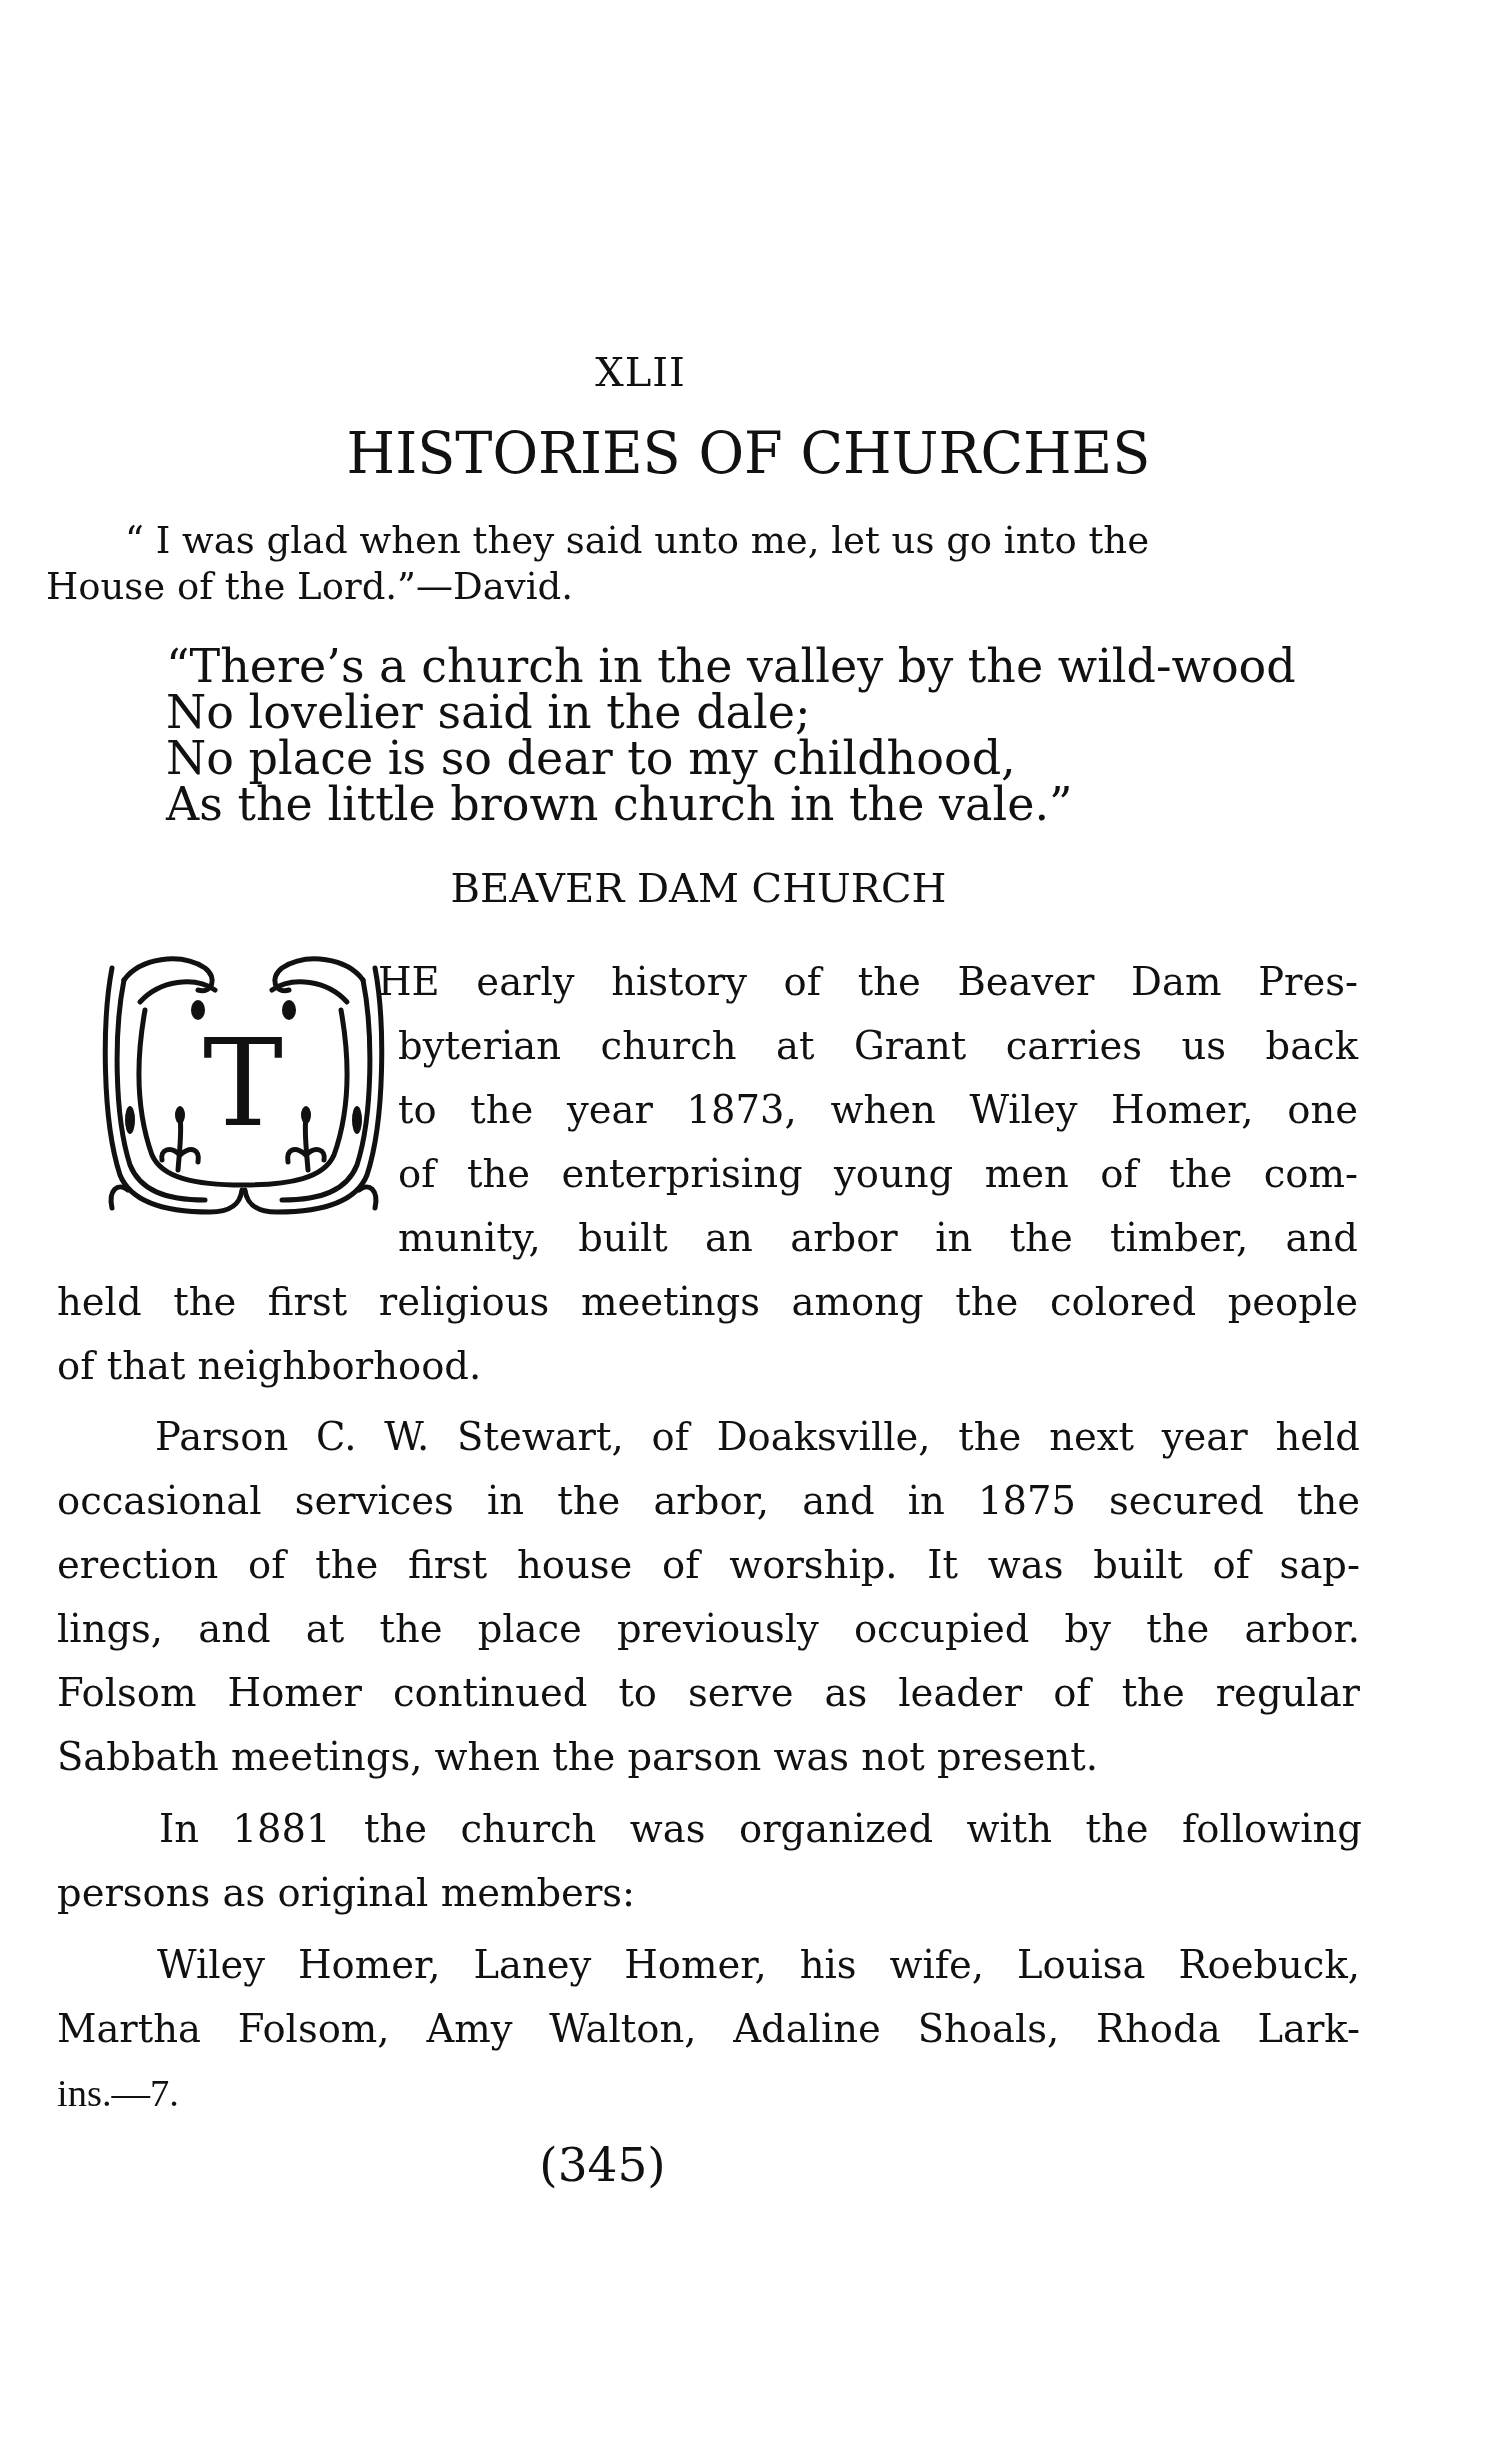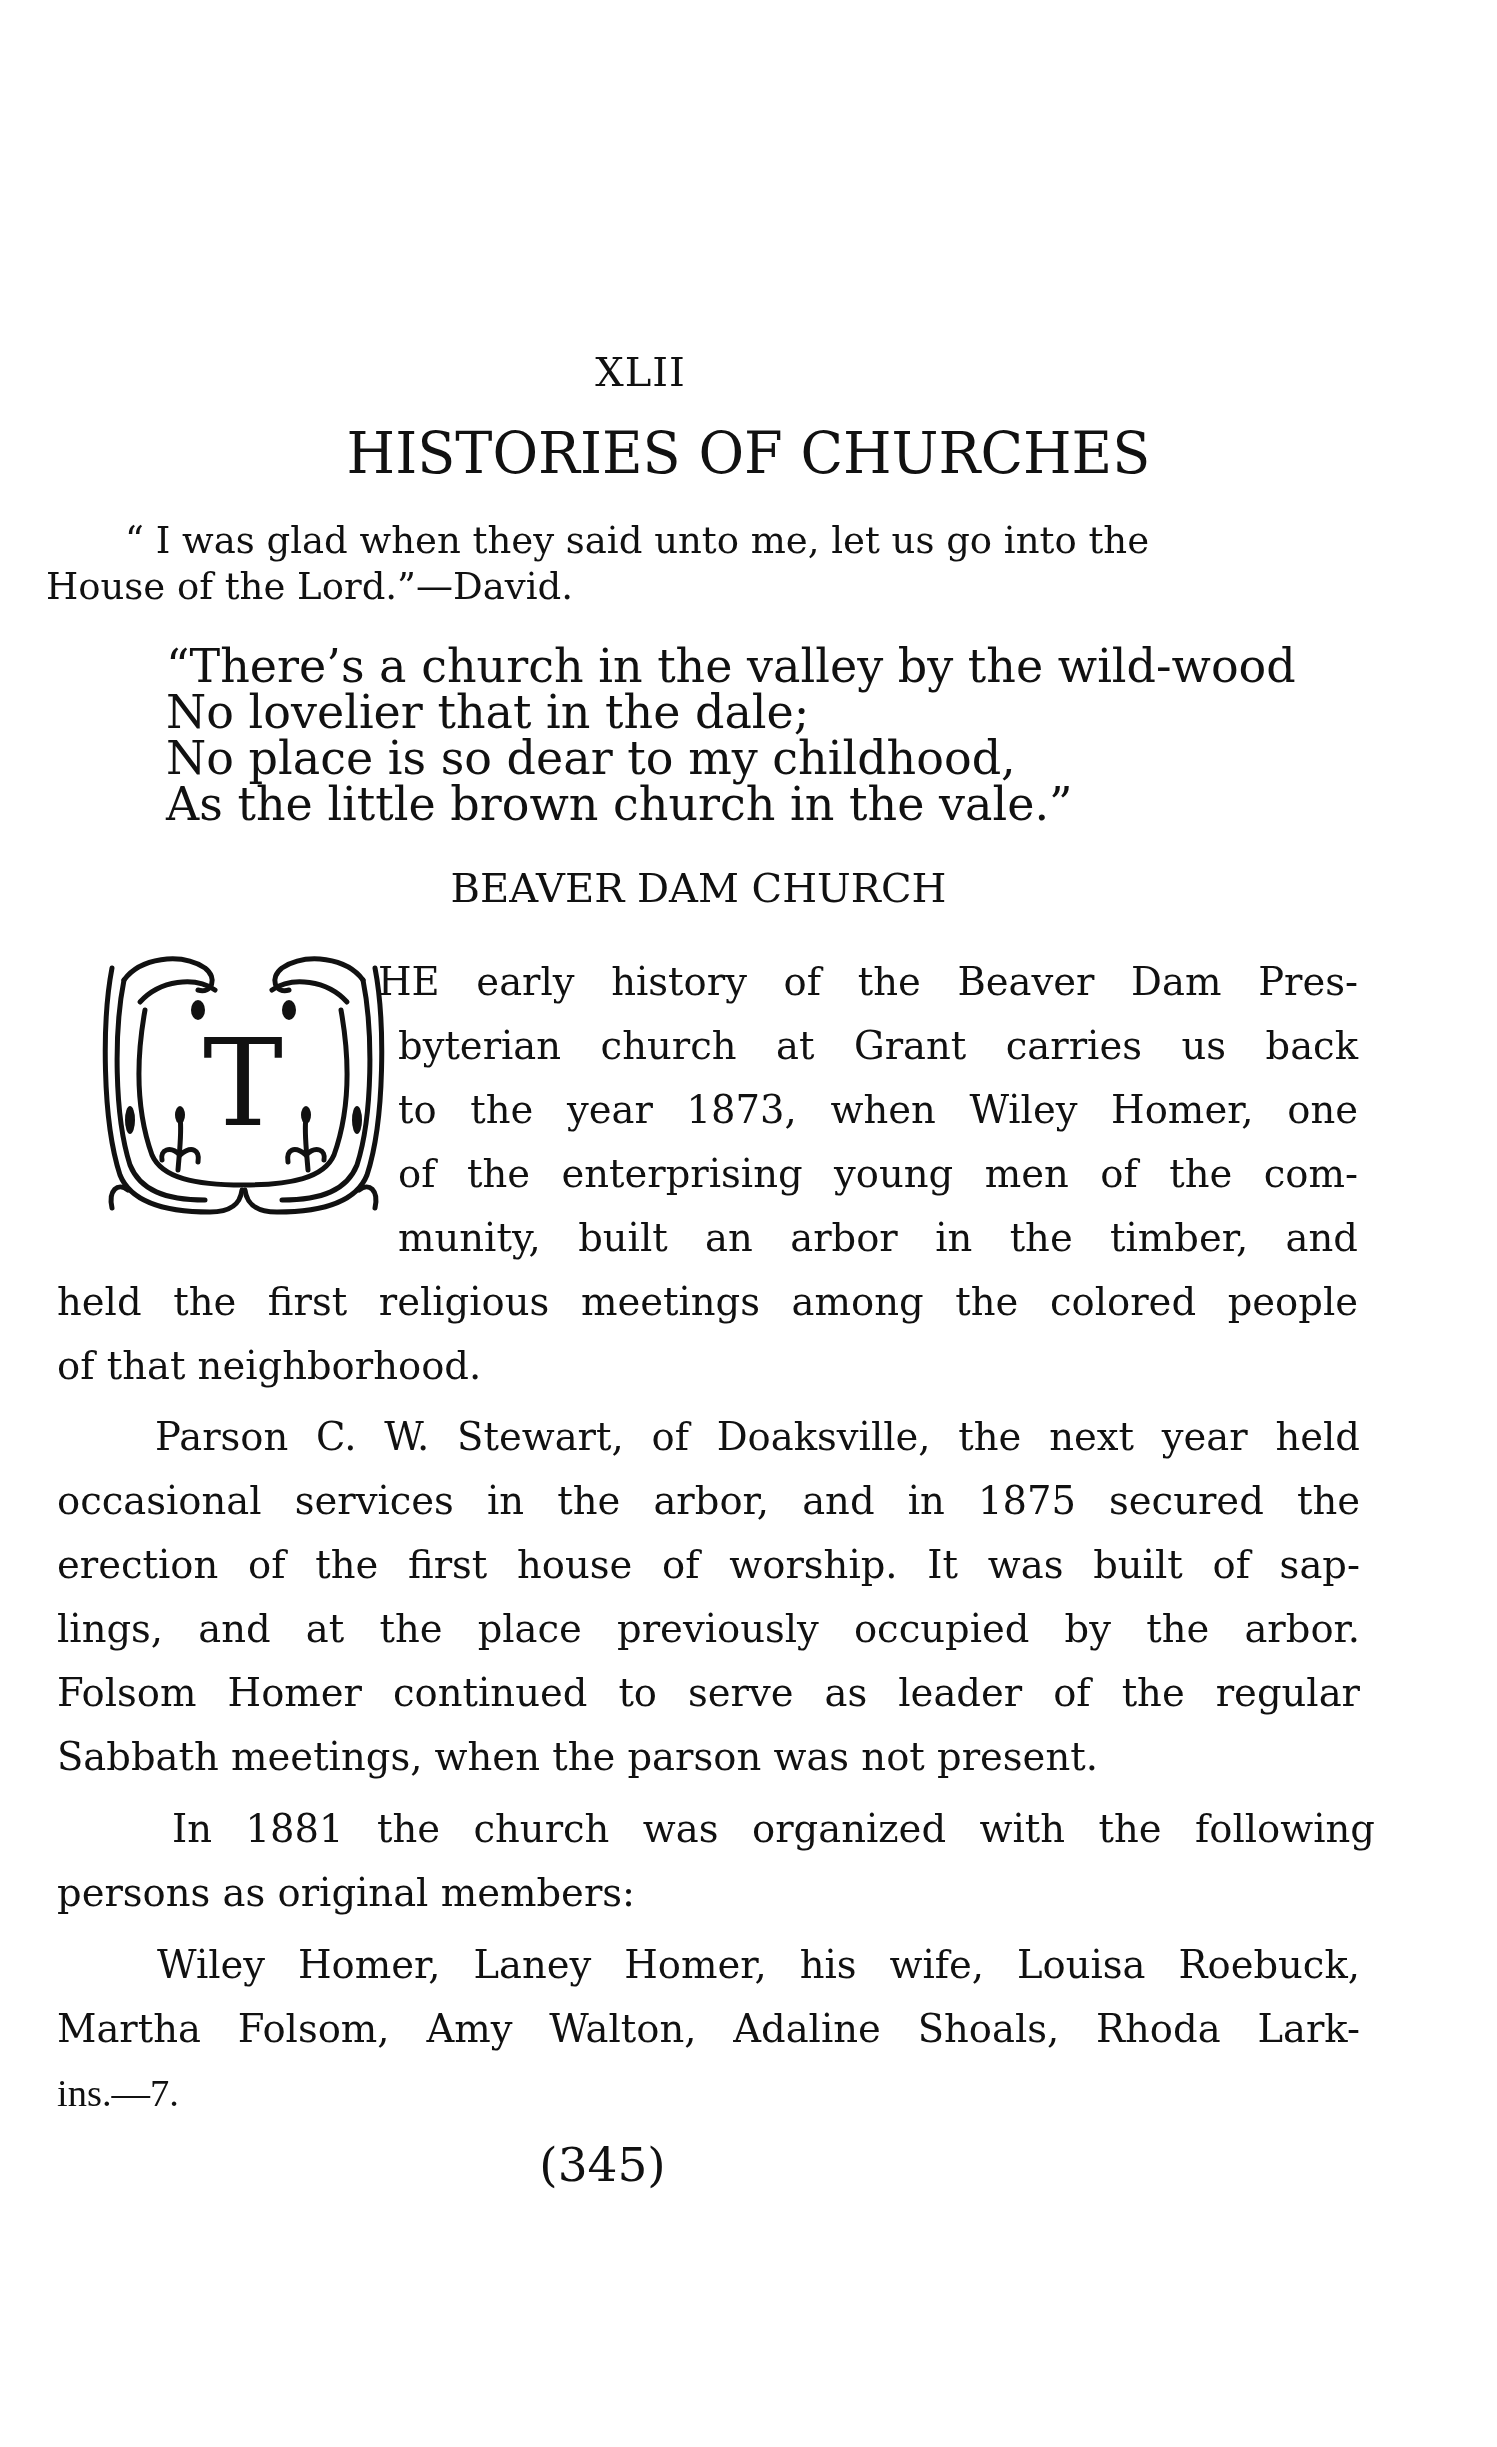--- a/index.html
+++ b/index.html
@@ -85,21 +85,21 @@
 <body>
 
 <div class="abs chapter-num">XLII</div>
 <h1 class="abs chapter-title">HISTORIES OF CHURCHES</h1>
 
 <div class="abs epigraph epi1-l1">“ I was glad when they said unto me, let us go into the</div>
 <div class="abs epigraph epi1-l2">House of the Lord.”—David.</div>
 
 <div class="abs verse">
   <div>“There’s a church in the valley by the wild-wood</div>
-  <div>No lovelier that in the dale;</div>
+  <div>No lovelier said in the dale;</div>
   <div>No place is so dear to my childhood,</div>
   <div>As the little brown church in the vale.”</div>
 </div>
 
 <div class="abs section-title">BEAVER DAM CHURCH</div>
 
 <div class="abs dropcap">
   <svg width="285" height="270" viewBox="0 0 285 270" xmlns="http://www.w3.org/2000/svg">
     <g fill="none" stroke="#111" stroke-width="5" stroke-linecap="round">
 
@@ -146,20 +146,20 @@
 <div class="abs body-line justify" style="top:1270px; left:57px; width:1301px;">held the first religious meetings among the colored people</div>
 <div class="abs body-line" style="top:1334px; left:57px;">of that neighborhood.</div>
 
 <div class="abs body-line justify" style="top:1405px; left:155px; width:1205px;">Parson C. W. Stewart, of Doaksville, the next year held</div>
 <div class="abs body-line justify" style="top:1469px; left:57px; width:1303px;">occasional services in the arbor, and in 1875 secured the</div>
 <div class="abs body-line justify" style="top:1533px; left:57px; width:1303px;">erection of the first house of worship.  It was built of sap-</div>
 <div class="abs body-line justify" style="top:1597px; left:57px; width:1303px;">lings, and at the place previously occupied by the arbor.</div>
 <div class="abs body-line justify" style="top:1661px; left:57px; width:1303px;">Folsom Homer continued to serve as leader of the regular</div>
 <div class="abs body-line" style="top:1725px; left:57px;">Sabbath meetings, when the parson was not present.</div>
 
-<div class="abs body-line justify" style="top:1797px; left:172px; width:1203px;">In 1881 the church was organized with the following</div>
+<div class="abs body-line justify" style="top:1797px; left:159px; width:1203px;">In 1881 the church was organized with the following</div>
 <div class="abs body-line" style="top:1861px; left:57px;">persons as original members:</div>
 
 <div class="abs body-line justify" style="top:1933px; left:157px; width:1203px;">Wiley Homer, Laney Homer, his wife, Louisa Roebuck,</div>
 <div class="abs body-line justify" style="top:1997px; left:57px; width:1303px;">Martha Folsom, Amy Walton, Adaline Shoals, Rhoda Lark-</div>
 <div class="abs body-line" style="top:2061px; left:57px;font-family:Liberation Serif, serif;">ins.—7.</div>
 
 <div class="abs page-number">(345)</div>
 
 </body></html>

